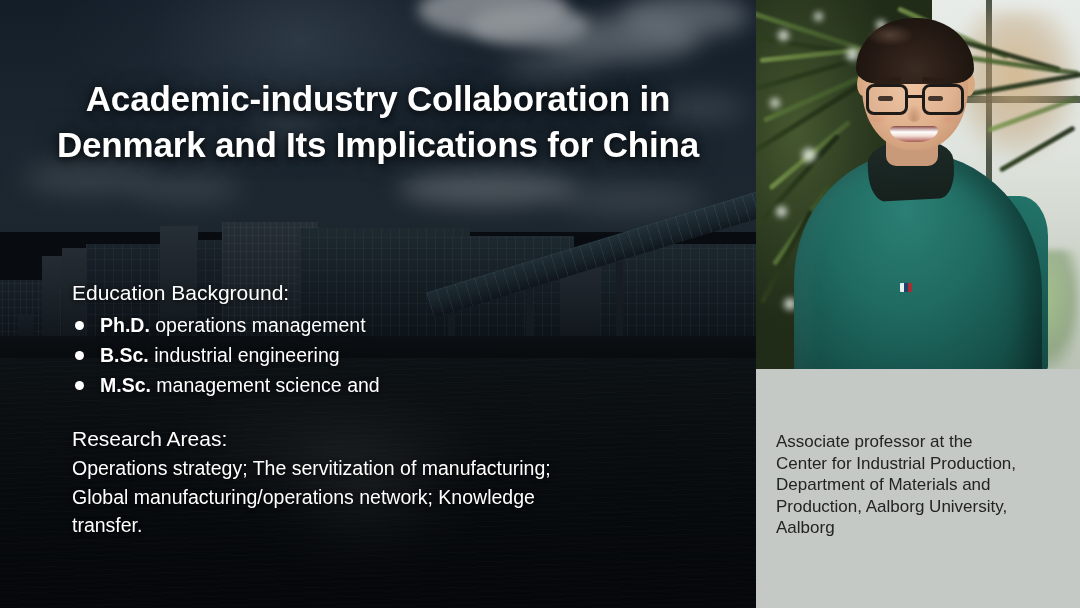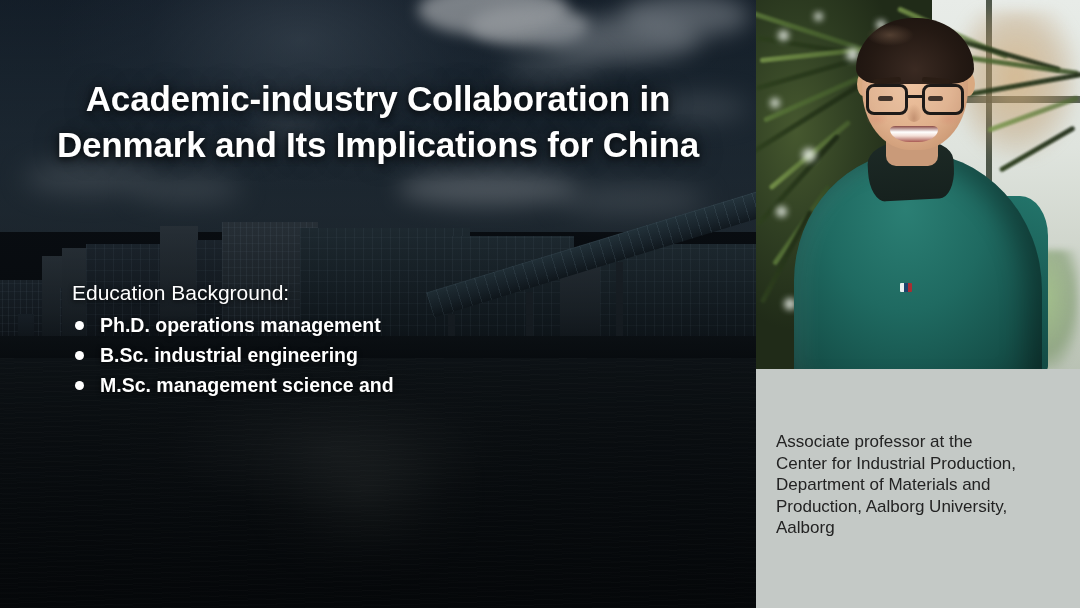--- a/index.html
+++ b/index.html
@@ -150,21 +150,21 @@
     line-height:30px;
     text-shadow:0 1px 5px rgba(0,0,0,0.85);
     white-space:nowrap;
   }
   ul.bullets li .dot {
     position:absolute; left:3px; top:11px;
     width:9px; height:9px; border-radius:50%;
     background:#ffffff;
   }
   ul.bullets li b { font-weight:bold; }
-  ul.bullets li span.rest { font-weight:bold; }
+  ul.bullets li span.rest { font-weight:normal; }
 
   .research-block { position:absolute; left:72px; top:424px; width:660px; }
   .research-text {
     color:#ffffff;
     font-size:19.5px;
     line-height:28.5px;
     text-shadow:0 1px 5px rgba(0,0,0,0.85);
   }
 
   
@@ -409,20 +409,26 @@
         <span class="dot"></span>
         <b>B.Sc.</b><span class="rest"> industrial engineering</span>
       </li>
       <li>
         <span class="dot"></span>
         <b>M.Sc.</b><span class="rest"> management science and</span>
       </li>
     </ul>
   </div>
 
+  <div class="research-block">
+    <div class="heading">Research Areas:</div>
+    <div class="research-text">Operations strategy; The servitization of manufacturing;</div>
+    <div class="research-text">Global manufacturing/operations network; Knowledge</div>
+    <div class="research-text">transfer.</div>
+  </div>
 
   <div class="right-col">
 
     <div class="portrait">
       <div class="p-greenleft"></div>
       <div class="p-window"></div>
       <div class="p-autumn"></div>
 
       <div class="frond" style="left:-6px;top:10px;width:150px;transform:rotate(18deg);"></div>
       <div class="frond dark" style="left:-8px;top:34px;width:168px;transform:rotate(9deg);"></div>

